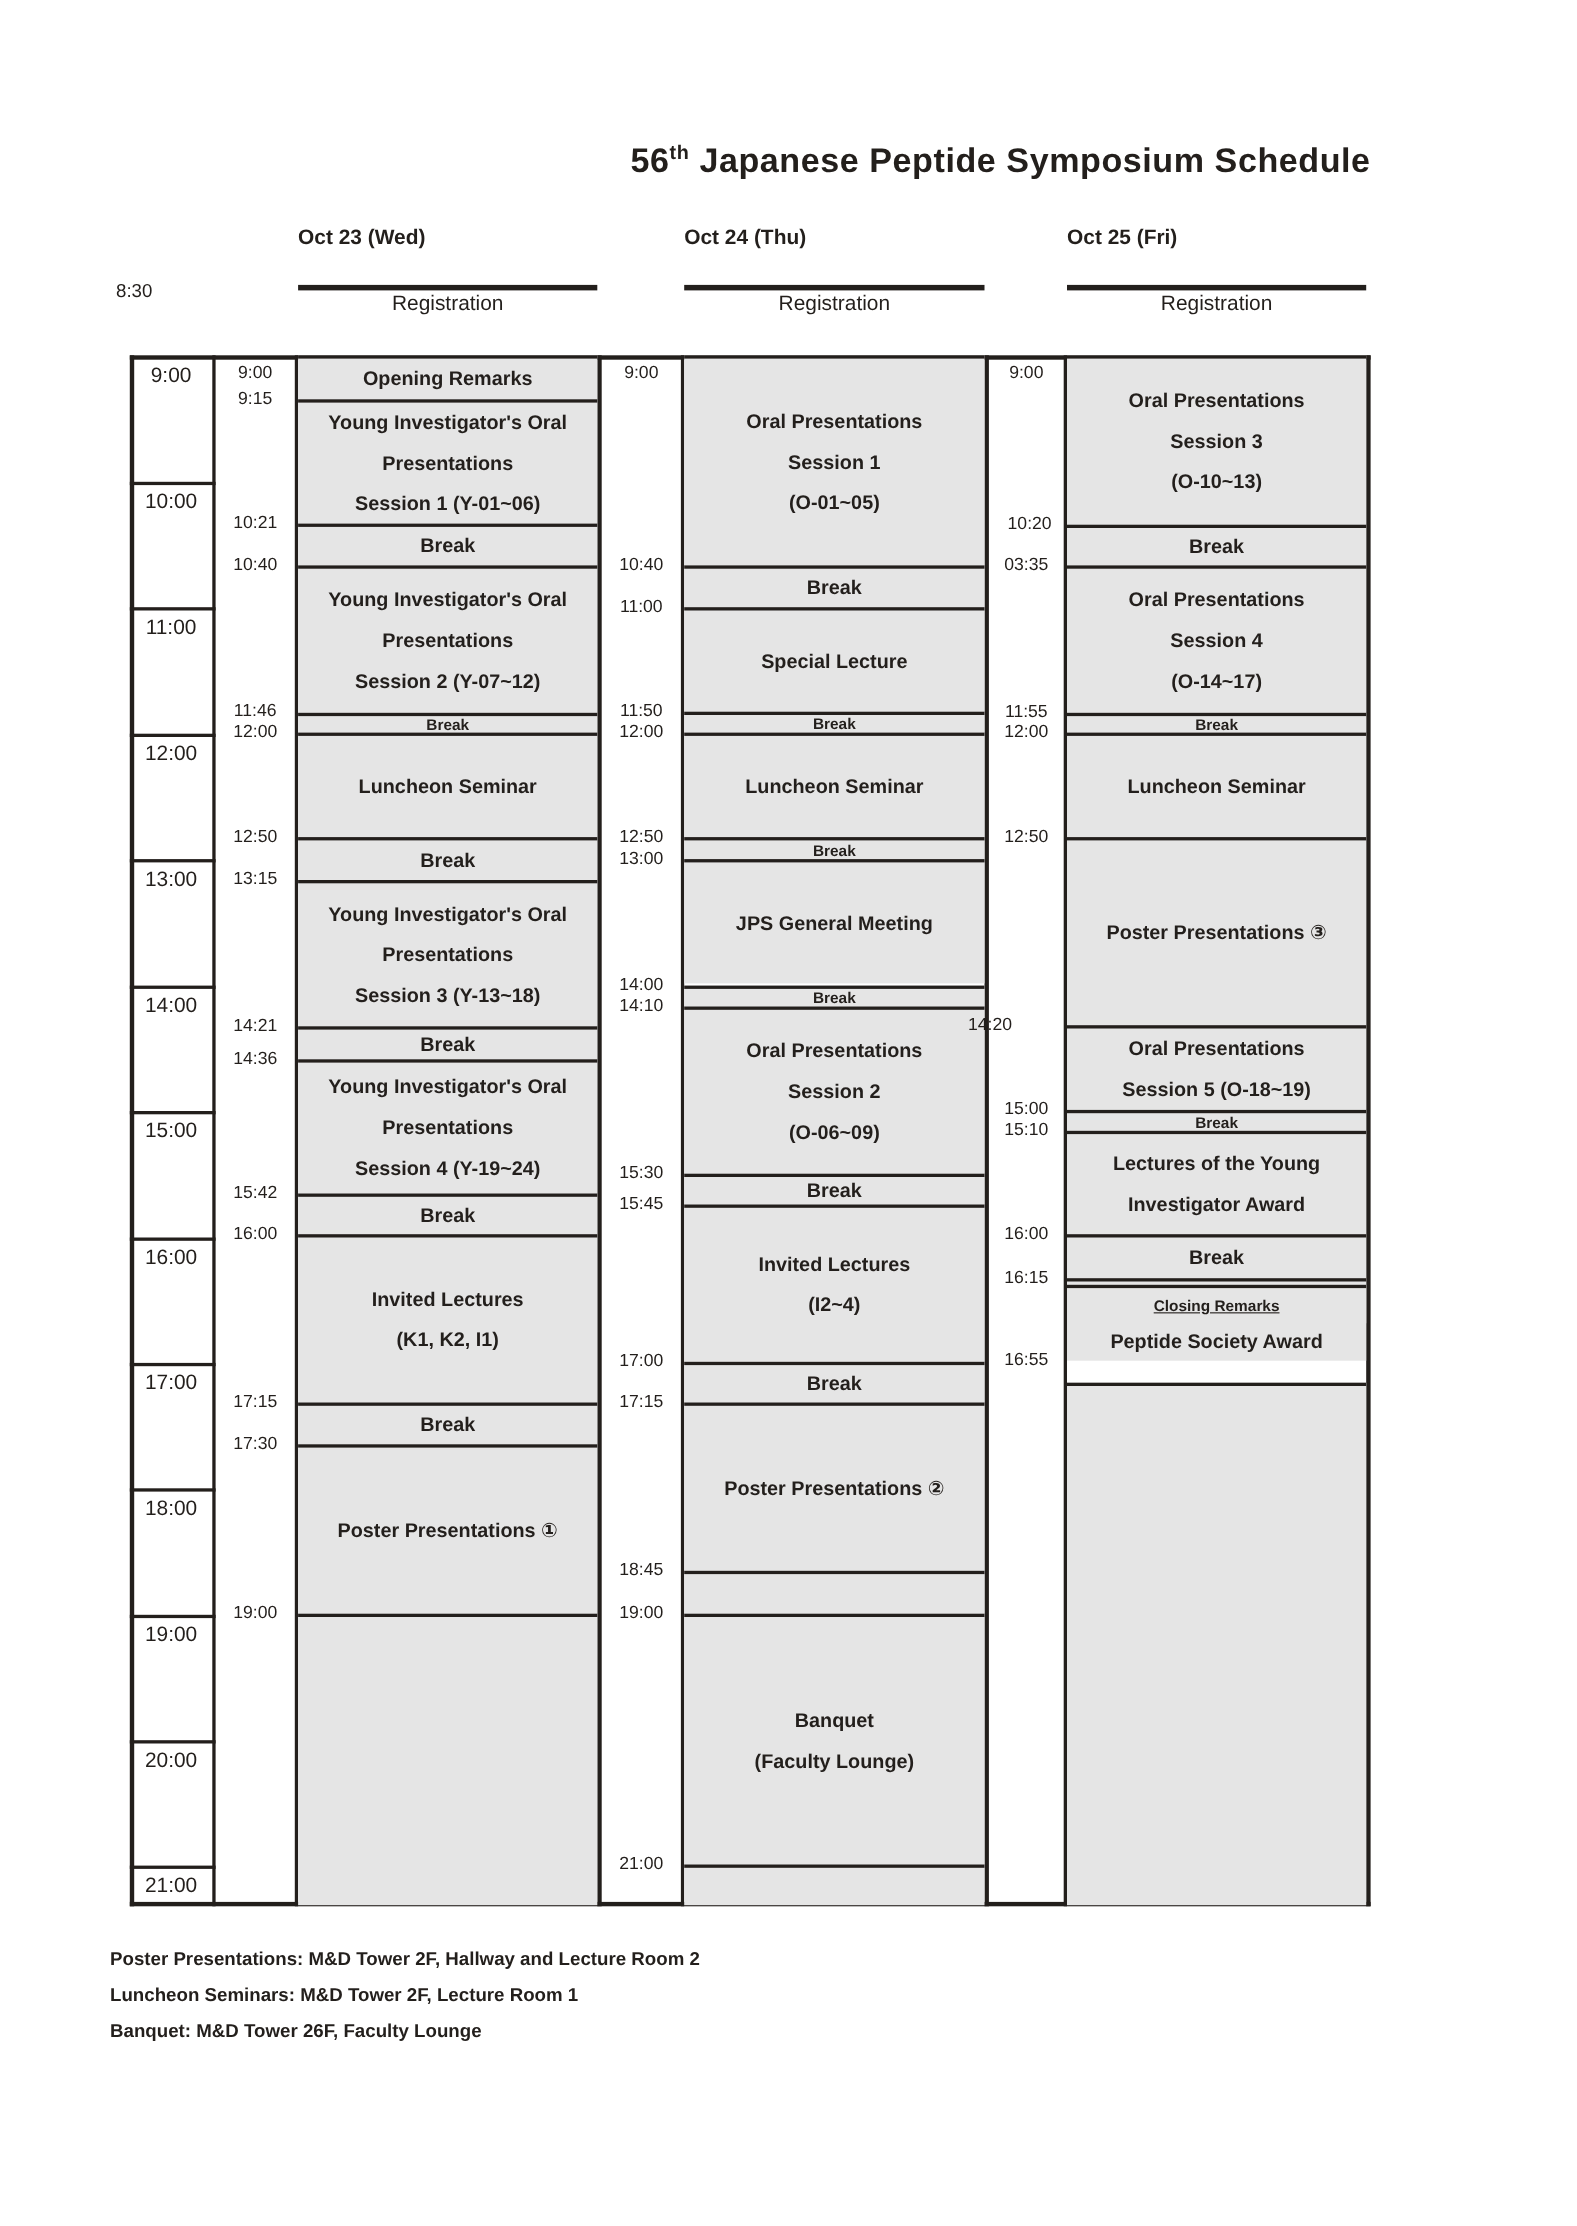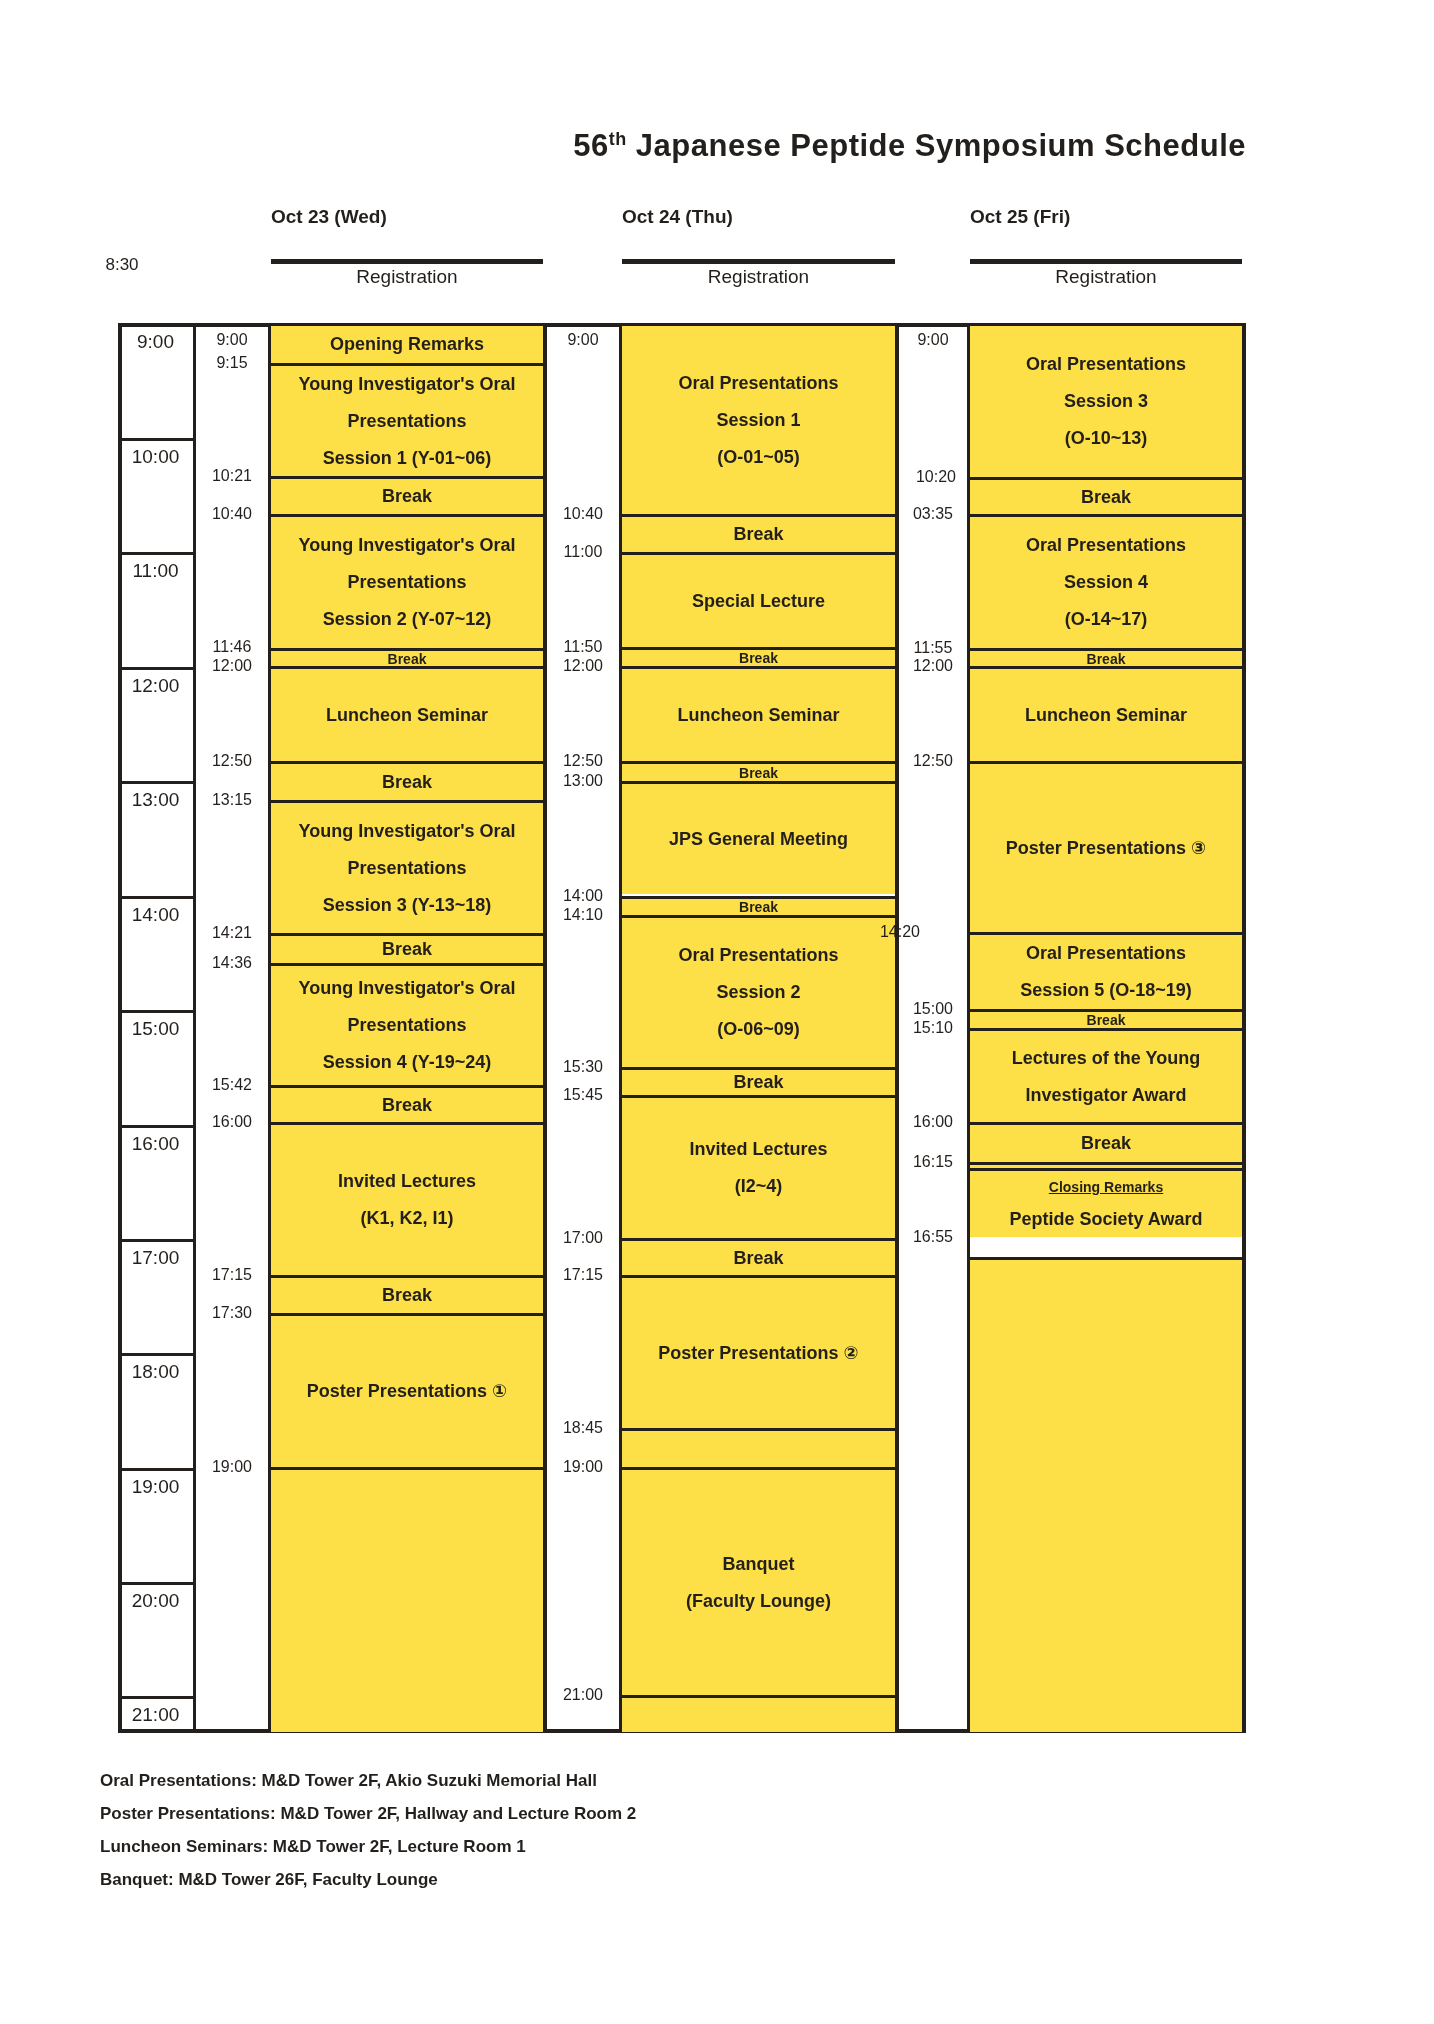--- a/index.html
+++ b/index.html
@@ -10,21 +10,21 @@
   .title sup{font-size:18px;vertical-align:super;}
   .day-header{top:206px;height:26px;text-align:left;font-size:19px;font-weight:bold;}
   .reg-line{top:259px;height:5px;background:#231f1c;}
   .reg-label{top:266px;height:24px;text-align:center;font-size:19px;}
   .early-time{left:96px;top:255px;width:52px;text-align:center;font-size:17px;}
   .hour-label{left:118px;width:75px;height:22px;text-align:center;font-size:19px;}
   .time-label{height:18px;line-height:18px;text-align:center;font-size:16px;}
   .vl{top:323px;height:1410px;background:#231f1c;}
   .hl{background:#231f1c;}
   .session{box-sizing:border-box;border-top:3px solid #231f1c;display:flex;align-items:center;justify-content:center;
-           text-align:center;white-space:pre-line;font-size:18px;font-weight:bold;line-height:37px;background:#fde047;}
+           text-align:center;white-space:pre-line;font-size:18px;font-weight:bold;line-height:37px;background:#e5e5e5;}
   .thin{font-size:14px;line-height:14px;}
   .footnotes{left:100px;top:1764px;width:900px;}
   .footnotes div{font-size:17px;font-weight:bold;line-height:33px;}
 </style>
 </head>
 <body>
 
 <div class="page">
 
   <div class="abs title"><span>56</span><sup>th</sup><span> Japanese Peptide Symposium Schedule</span></div>
@@ -189,19 +189,18 @@
   <div class="abs session thin" style="left:970px;width:272px;top:1009px;height:19px;">Break</div>
   <div class="abs session" style="left:970px;width:272px;top:1028px;height:94px;">Lectures of the Young
 Investigator Award</div>
   <div class="abs session" style="left:970px;width:272px;top:1122px;height:40px;">Break</div>
   <div class="abs session" style="left:970px;width:272px;top:1162px;height:75px;">Lecture of the Japanese
 Peptide Society Award</div>
   <div class="abs session thin" style="left:970px;width:272px;top:1168px;height:35px;text-decoration:underline;">Closing Remarks</div>
   <div class="abs session" style="left:970px;width:272px;top:1257px;height:475px;"></div>
 
   <div class="abs footnotes">
-    <div>Oral Presentations: M&amp;D Tower 2F, Akio Suzuki Memorial Hall</div>
     <div>Poster Presentations: M&amp;D Tower 2F, Hallway and Lecture Room 2</div>
     <div>Luncheon Seminars: M&amp;D Tower 2F, Lecture Room 1</div>
     <div>Banquet: M&amp;D Tower 26F, Faculty Lounge</div>
   </div>
 
 </div>
 
 </body></html>

